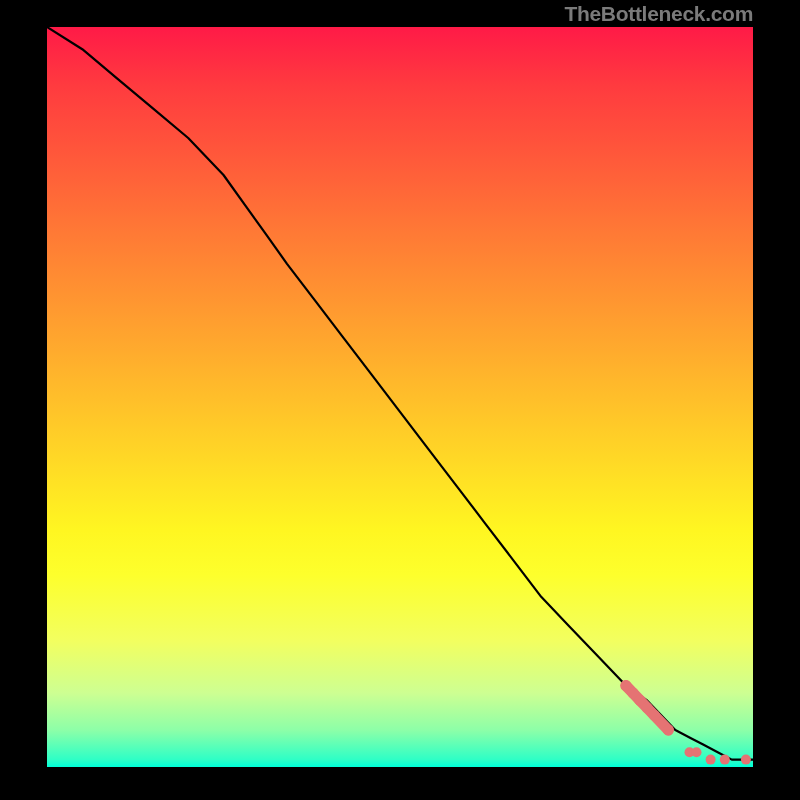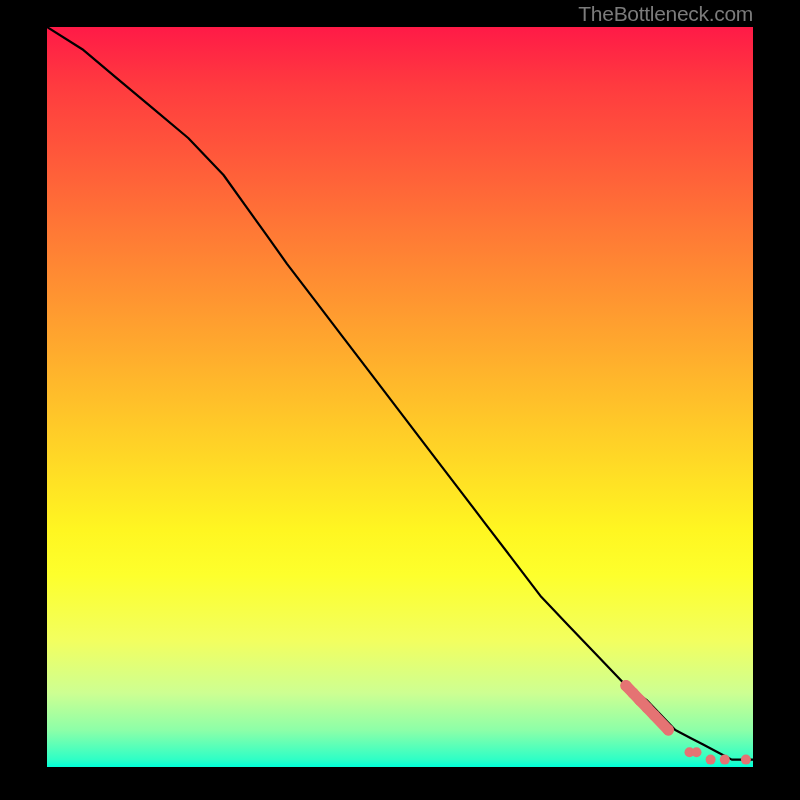--- a/index.html
+++ b/index.html
@@ -50,21 +50,21 @@
     position: absolute;
     inset: 0;
     width: 100%;
     height: 100%;
   }
   .watermark {
     position: absolute;
     top: 2px;
     right: 47px;
     font-size: 21px;
-    font-weight: 400;
+    font-weight: 700;
     letter-spacing: -0.3px;
     color: #7b7b7b;
     user-select: none;
     pointer-events: none;
   }
 </style>
 </head>
 <body>
 
 <div class="frame">

